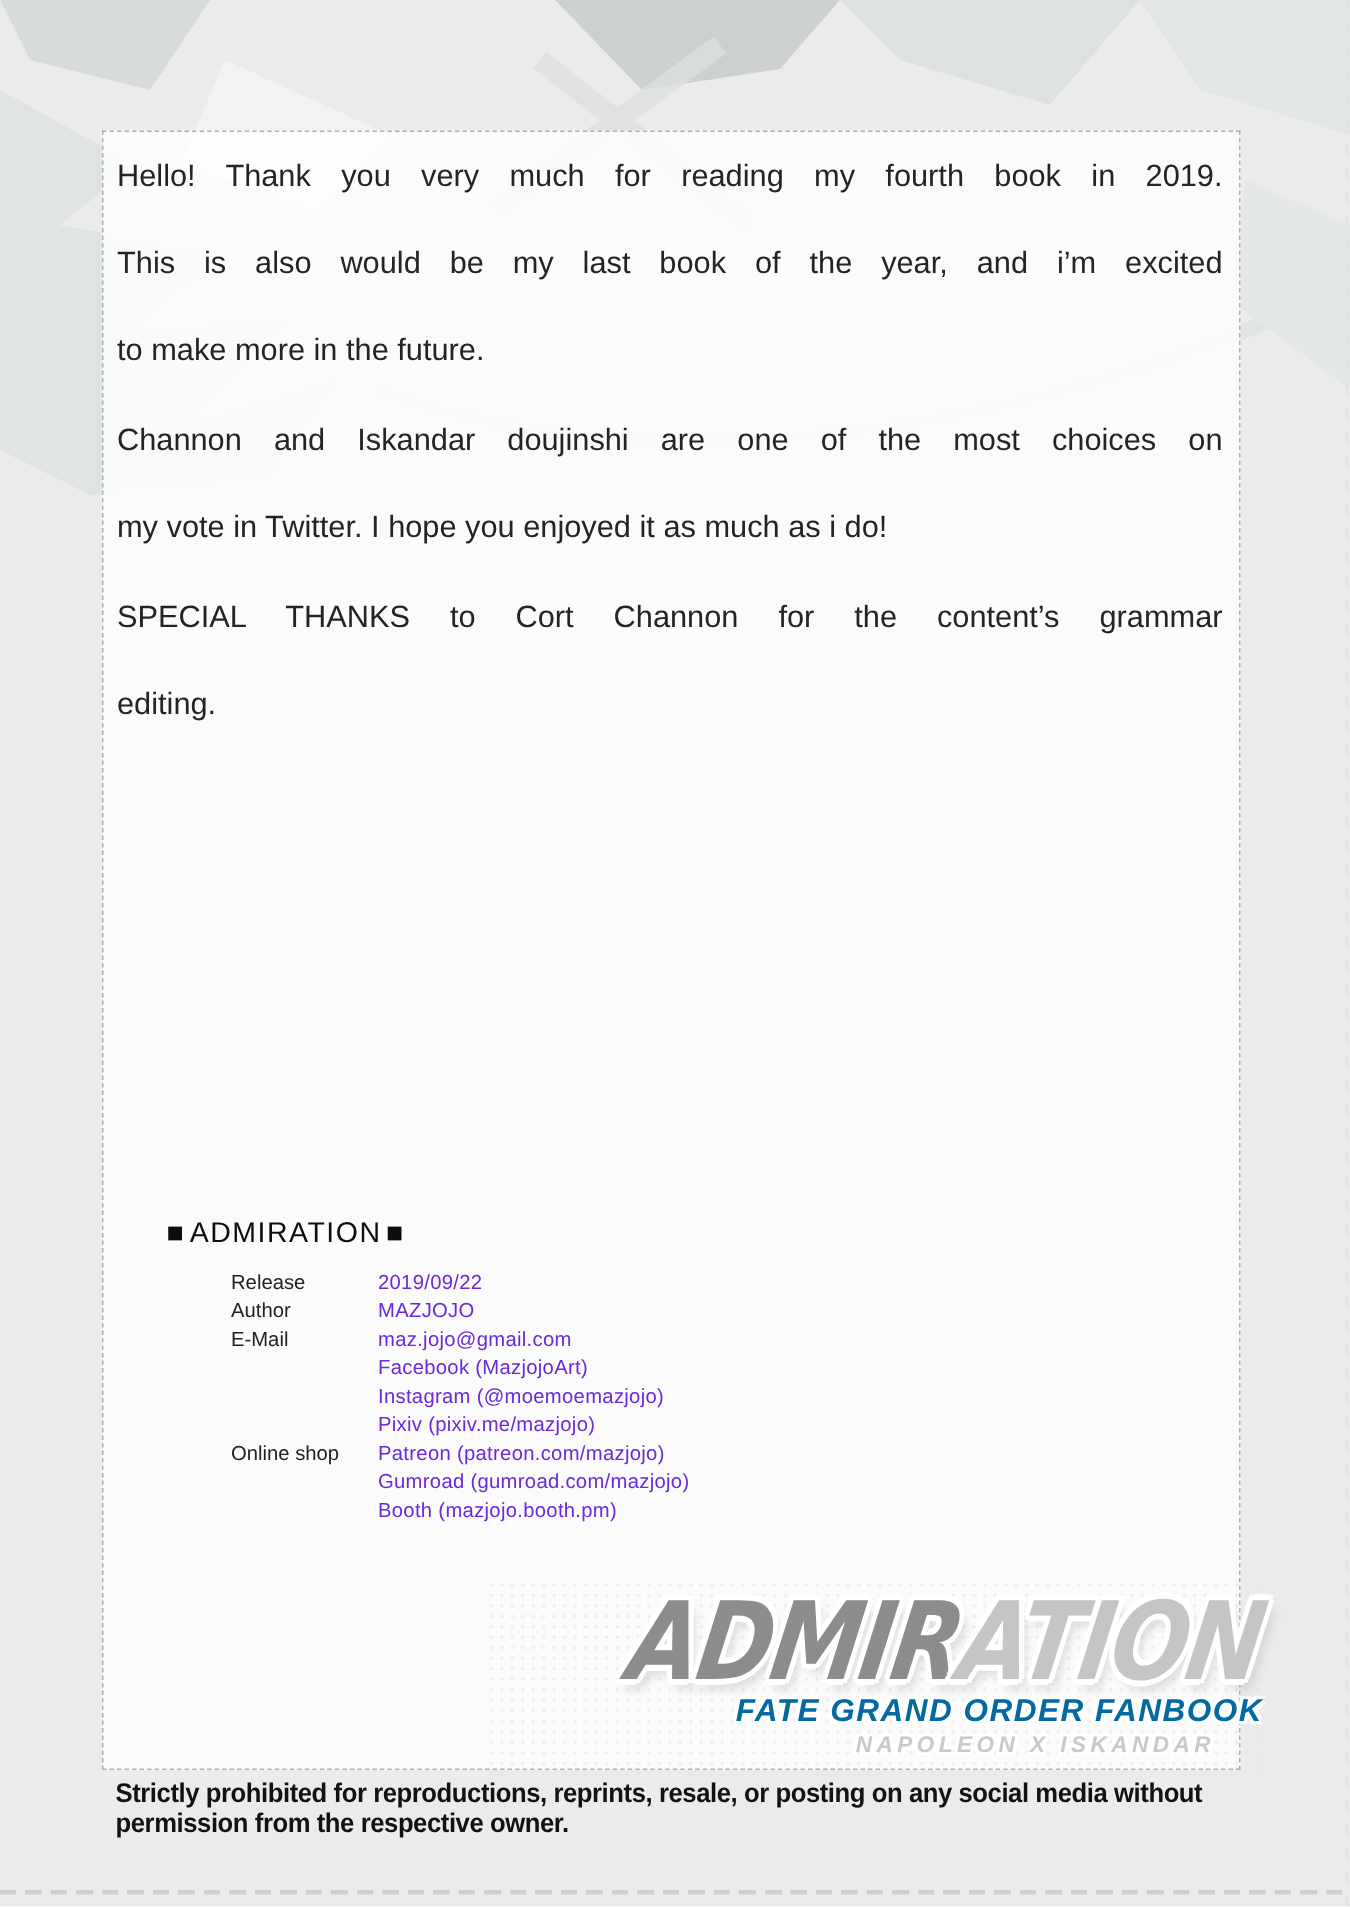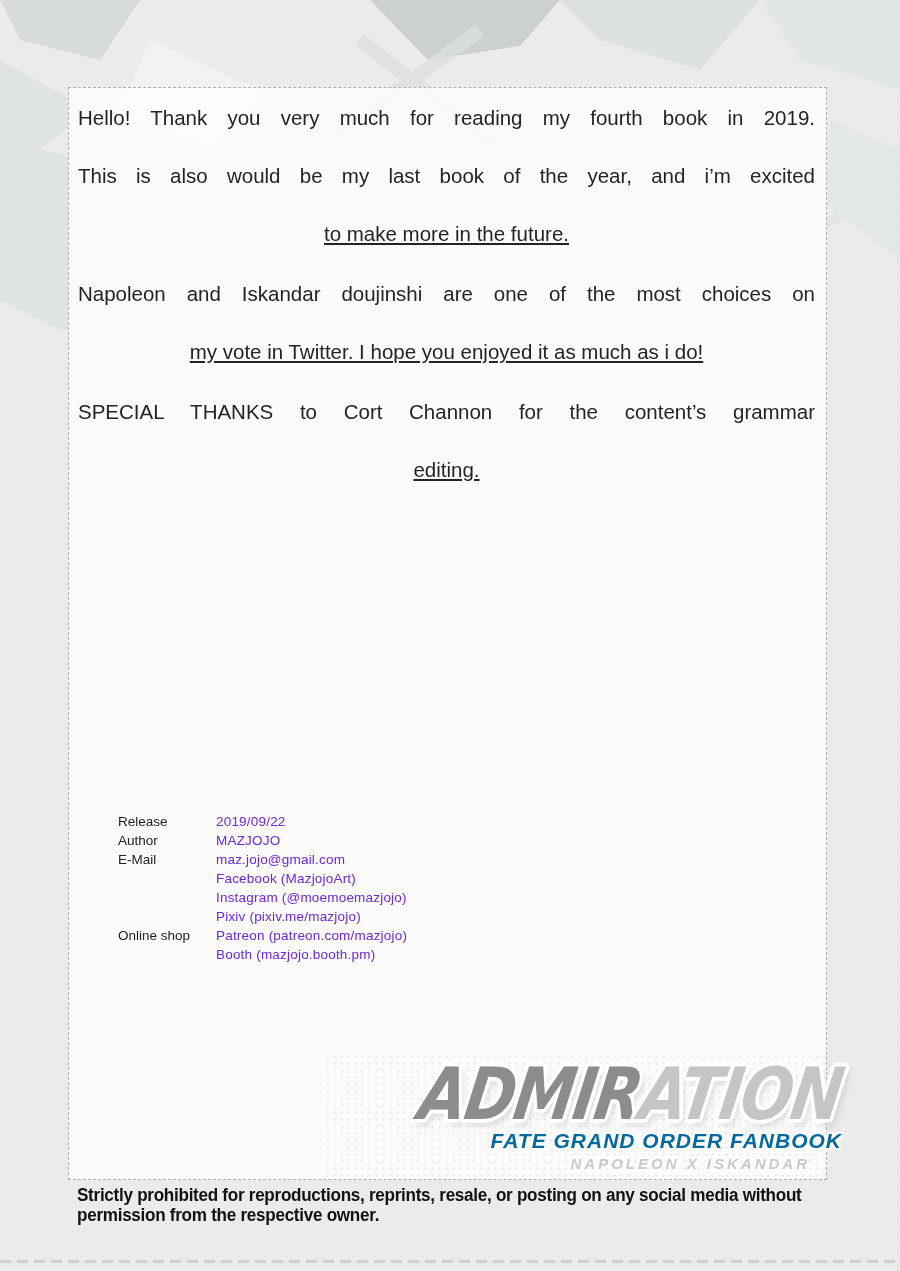--- a/index.html
+++ b/index.html
@@ -21,31 +21,31 @@
     box-sizing:border-box;
   }
   
   .letter{
     position:absolute;left:9px;top:15px;width:737px;
     font-size:20.5px;line-height:29px;color:#242424;
   }
   .para{margin:0 0 31px 0;}
   .jl{display:block;text-align:justify;}
   .jl::after{content:"";display:inline-block;width:100%;height:0;}
-  .jl.last{text-align:center;text-decoration:underline;}
+  .jl.last{text-align:left;}
   .jl.last::after{content:none;}
   
   .credits{position:absolute;left:49px;top:724px;color:#1c1c1c;}
   .credits-heading{
     font-size:19px;letter-spacing:1px;color:#0d0d0d;
     margin:0 0 11px -7px;white-space:nowrap;
   }
   .credits-heading .sq{font-size:19px;}
   .credits-heading .ht{padding:0 3px;}
-  .crow{display:flex;font-size:13.5px;line-height:19px;}
+  .crow{display:flex;font-size:13.5px;line-height:19px;margin-left:36px;}
   .clabel{width:98px;flex:none;color:#222;}
   .cvalue{color:#6d28d9;letter-spacing:0.2px;}
   
   .halftone{
     position:absolute;right:-18px;bottom:-4px;width:520px;height:130px;
     background:radial-gradient(circle,#e3e3e3 1.2px,transparent 1.4px) 0 0/7px 7px;
     opacity:0.55;pointer-events:none;
   }
   
   .logo{position:absolute;top:975px;right:-16px;text-align:right;}
@@ -114,30 +114,33 @@
 
   <div class="main-box">
 
     <div class="letter">
       <p class="para">
         <span class="jl">Hello! Thank you very much for reading my fourth book in 2019.</span>
         <span class="jl">This is also would be my last book of the year, and i’m excited</span>
         <span class="jl last">to make more in the future.</span>
       </p>
       <p class="para">
-        <span class="jl">Napoleon and Iskandar doujinshi are one of the most choices on</span>
+        <span class="jl">Channon and Iskandar doujinshi are one of the most choices on</span>
         <span class="jl last">my vote in Twitter. I hope you enjoyed it as much as i do!</span>
       </p>
       <p class="para">
         <span class="jl">SPECIAL THANKS to Cort Channon for the content’s grammar</span>
         <span class="jl last">editing.</span>
       </p>
     </div>
 
     <div class="credits">
+      <div class="credits-heading">
+        <span class="sq">■</span><span class="ht">ADMIRATION</span><span class="sq">■</span>
+      </div>
       <div class="crow">
         <span class="clabel">Release</span>
         <span class="cvalue">2019/09/22</span>
       </div>
       <div class="crow">
         <span class="clabel">Author</span>
         <span class="cvalue">MAZJOJO</span>
       </div>
       <div class="crow">
         <span class="clabel">E-Mail</span>
@@ -154,20 +157,24 @@
       <div class="crow">
         <span class="clabel"></span>
         <span class="cvalue">Pixiv (pixiv.me/mazjojo)</span>
       </div>
       <div class="crow">
         <span class="clabel">Online shop</span>
         <span class="cvalue">Patreon (patreon.com/mazjojo)</span>
       </div>
       <div class="crow">
         <span class="clabel"></span>
+        <span class="cvalue">Gumroad (gumroad.com/mazjojo)</span>
+      </div>
+      <div class="crow">
+        <span class="clabel"></span>
         <span class="cvalue">Booth (mazjojo.booth.pm)</span>
       </div>
     </div>
 
     <div class="halftone"></div>
 
     <div class="logo">
       <div class="logo-title"><span class="lt-dark">ADMIR</span><span class="lt-light">ATION</span></div>
       <div class="logo-sub1">FATE GRAND ORDER FANBOOK</div>
       <div class="logo-sub2">NAPOLEON X ISKANDAR</div>

